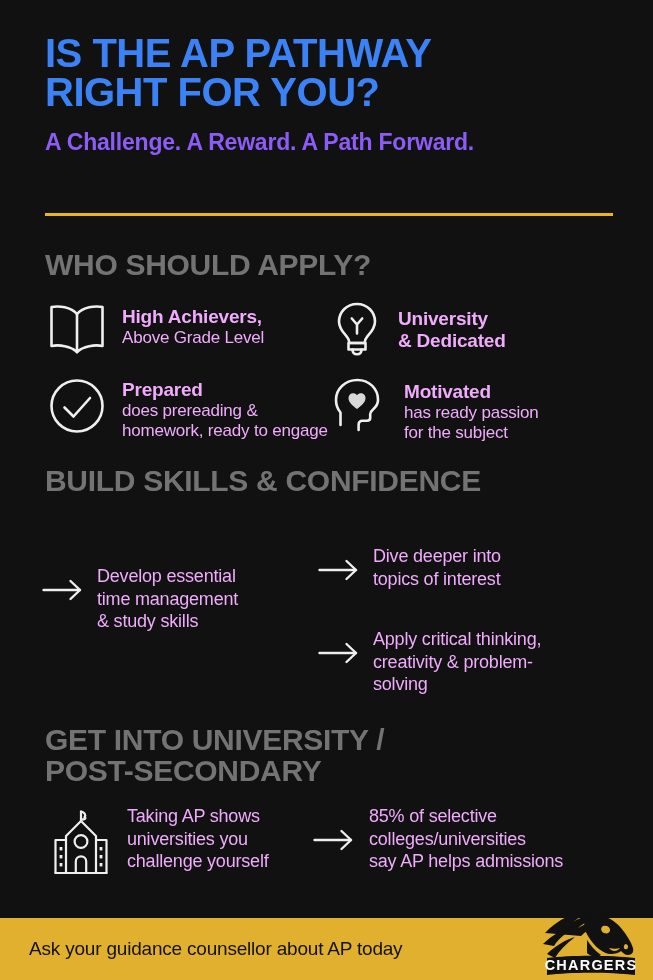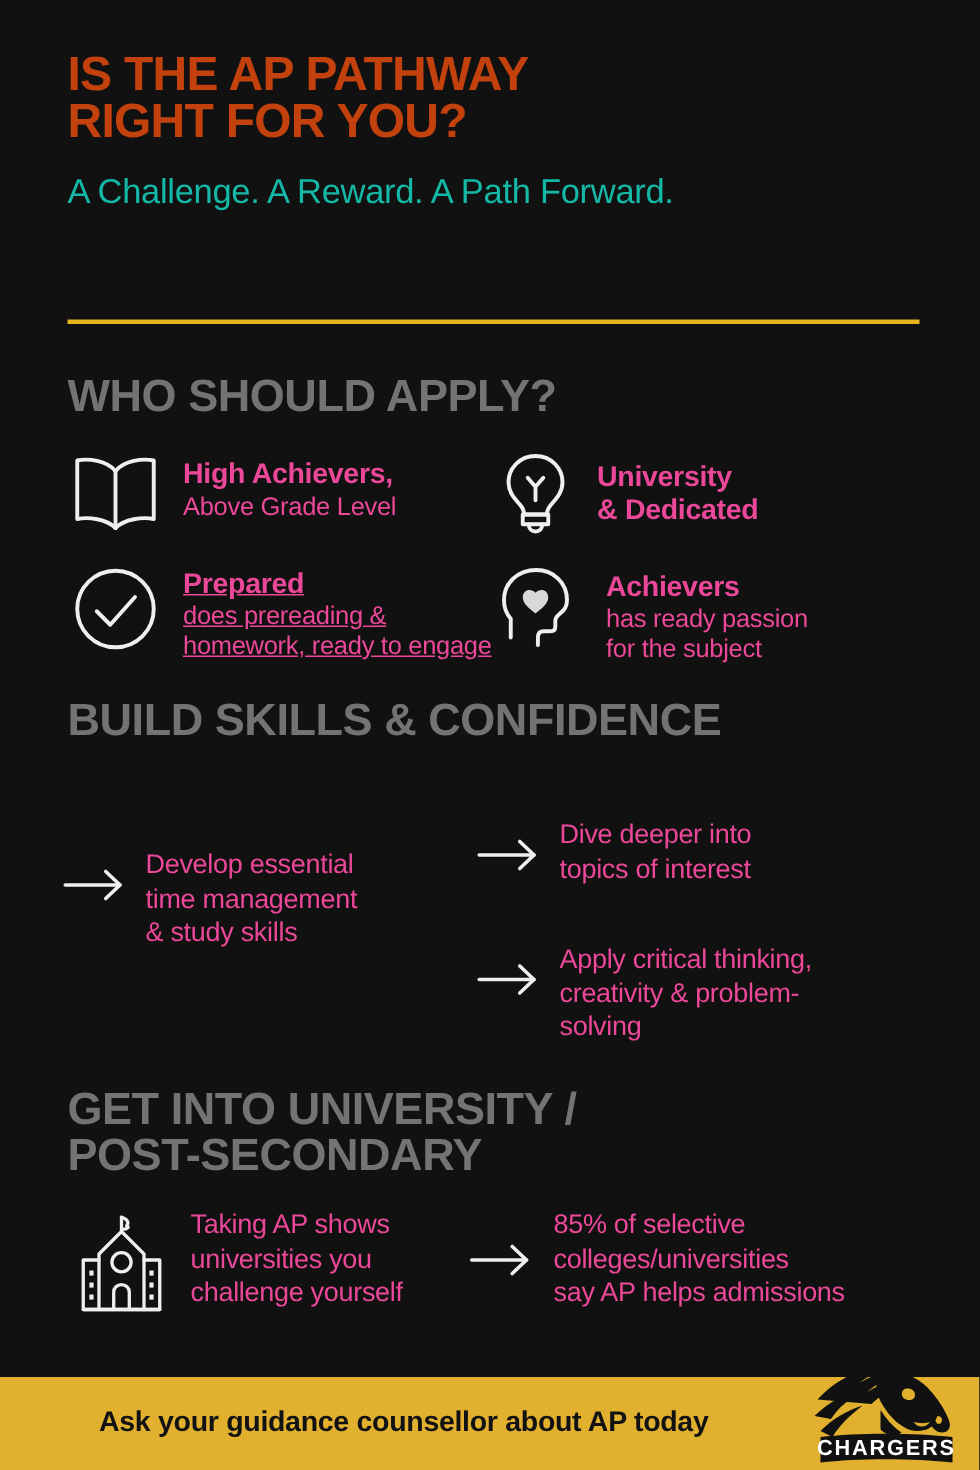--- a/index.html
+++ b/index.html
@@ -8,34 +8,34 @@
     background:#111111;
     font-family:"Liberation Sans","DejaVu Sans",sans-serif;
     -webkit-font-smoothing:antialiased;
   }
   .poster{position:relative;width:653px;height:980px;background:#111111;}
 
   
   .hero{position:absolute;left:45px;top:34px;width:580px;}
   .hero h1{
     margin:0;
-    color:#c2410c;
-    font-size:32px;
+    color:#3b82f6;
+    font-size:40px;
     line-height:0.98;
     font-weight:bold;
     letter-spacing:-0.5px;
     font-stretch:condensed;
     text-transform:uppercase;
     white-space:pre-line;
   }
   .hero .sub{
     margin-top:17px;
-    color:#14b8a6;
+    color:#8b5cf6;
     font-size:23px;
-    font-weight:normal;
+    font-weight:bold;
     letter-spacing:-0.2px;
   }
   .rule{
     position:absolute;left:45px;top:213px;width:568px;height:3px;
     background:#E8B521;
   }
 
   
   .sec-head{
     position:absolute;
@@ -47,35 +47,35 @@
     line-height:1.02;
     white-space:pre-line;
   }
   #h-apply{left:45px;top:250px;}
   #h-skills{left:45px;top:466px;}
   #h-uni{left:45px;top:725px;}
 
   
   .row{position:absolute;display:flex;align-items:flex-start;}
   .ico{flex:0 0 auto;display:block;}
-  .txt{color:#ec4899;line-height:1.17;}
+  .txt{color:#f0abfc;line-height:1.17;}
   .txt .t1{font-size:19px;font-weight:bold;display:block;letter-spacing:-0.2px;}
   .txt .t2{font-size:17px;font-weight:normal;display:block;letter-spacing:-0.2px;white-space:pre-line;}
   .txt .plain{font-size:18px;font-weight:normal;display:block;letter-spacing:-0.2px;white-space:pre-line;line-height:1.26;}
 
   
   #r-high{left:47px;top:300px;}
   #r-motiv{left:332px;top:300px;}
   #r-prep{left:47px;top:376px;}
   #r-inter{left:332px;top:376px;}
   #r-high .ico,#r-prep .ico{margin-right:15px;}
   #r-motiv .ico,#r-inter .ico{margin-right:16px;}
   #r-high .txt{padding-top:6px;}
   #r-motiv .txt{padding-top:8px;}
-  #r-prep .txt{padding-top:3px;text-decoration:underline;}
+  #r-prep .txt{padding-top:3px;}
   #r-inter .txt{padding-top:5px;}
 
   
   #r-dev{left:42px;top:545px;margin-top:20px;}
   #r-dive{left:318px;top:545px;}
   #r-apply{left:318px;top:628px;}
   .arrow-row .ico{margin-right:13px;margin-top:14px;}
 
   
   #r-taking{left:52px;top:805px;}
@@ -83,22 +83,22 @@
   #r-taking .ico{margin-right:17px;margin-top:3px;}
   #r-85 .ico{margin-right:14px;margin-top:24px;}
 
   
   .footer{
     position:absolute;left:0;bottom:0;width:653px;height:62px;
     background:#E0B02E;
     display:flex;align-items:center;
   }
   .footer .cta{
-    color:#121212;font-size:19px;font-weight:bold;letter-spacing:-0.2px;
-    margin-left:66px;
+    color:#121212;font-size:19px;font-weight:normal;letter-spacing:-0.2px;
+    margin-left:29px;
   }
   .logo{position:absolute;right:8px;top:-12px;width:110px;height:74px;}
 </style>
 </head>
 <body>
 
 <div class="poster">
 
   <div class="hero">
     <h1>Is the AP Pathway
@@ -153,21 +153,21 @@
   </div>
 
   <div class="row" id="r-inter">
     <span class="ico">
       <svg width="56" height="62" viewBox="0 0 56 62" fill="none" stroke="#EFEFEF" stroke-width="2.6" stroke-linejoin="round" stroke-linecap="round">
         <path d="M8.5 49 L8.5 36.5 C5.6 33.2, 4 28.6, 4 24 C4 12.5, 13.4 4, 25.5 4 C37 4, 46 12.5, 46 24 C46 28.2, 44.6 30.4, 41 33.4 C39 35.1, 38.2 36.1, 38.2 38 L38.2 41.8 C38.2 43.7, 37 44.8, 35 44.8 L30.5 44.8 C28 44.8, 26.6 46.4, 26.6 49 L26.6 54"></path>
         <path d="M25 19.2 C22.2 15.8, 16.5 17, 16.5 22.2 C16.5 26.6, 21.4 30.2, 25 33 C28.6 30.2, 33.5 26.6, 33.5 22.2 C33.5 17, 27.8 15.8, 25 19.2 Z" fill="#D8D8D8" stroke="none"></path>
       </svg>
     </span>
     <span class="txt">
-      <span class="t1">Achievers</span>
+      <span class="t1">Motivated</span>
       <span class="t2">has ready passion
 for the subject</span>
     </span>
   </div>
 
   <div class="sec-head" id="h-skills">Build Skills &amp; Confidence</div>
 
   <div class="row arrow-row" id="r-dev">
     <span class="ico">
       <svg width="42" height="22" viewBox="0 0 42 22" fill="none" stroke="#EFEFEF" stroke-width="2.4" stroke-linejoin="round" stroke-linecap="round">

